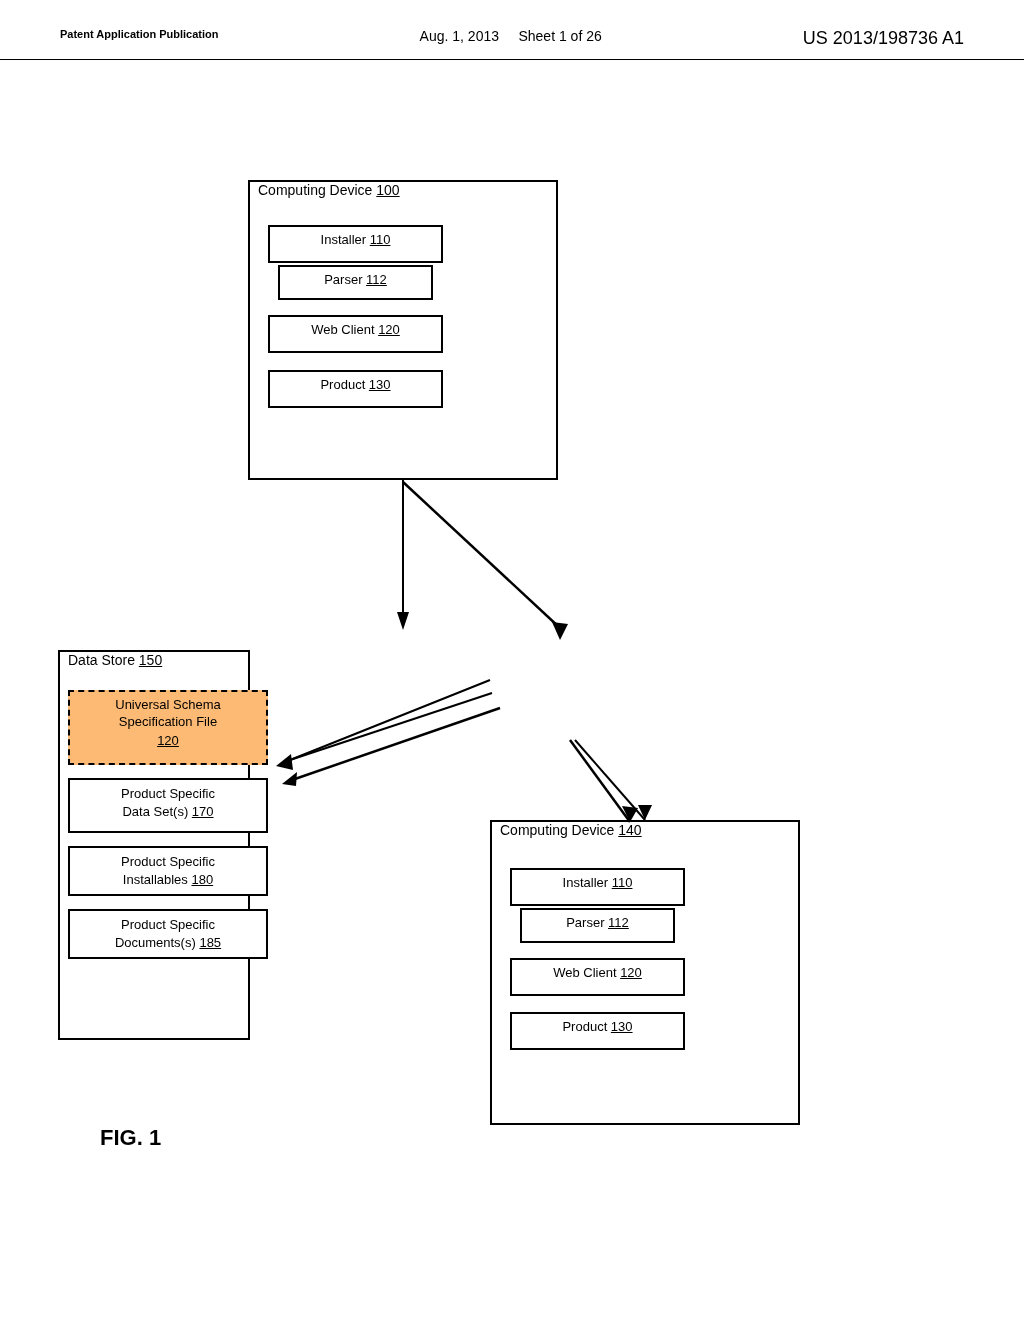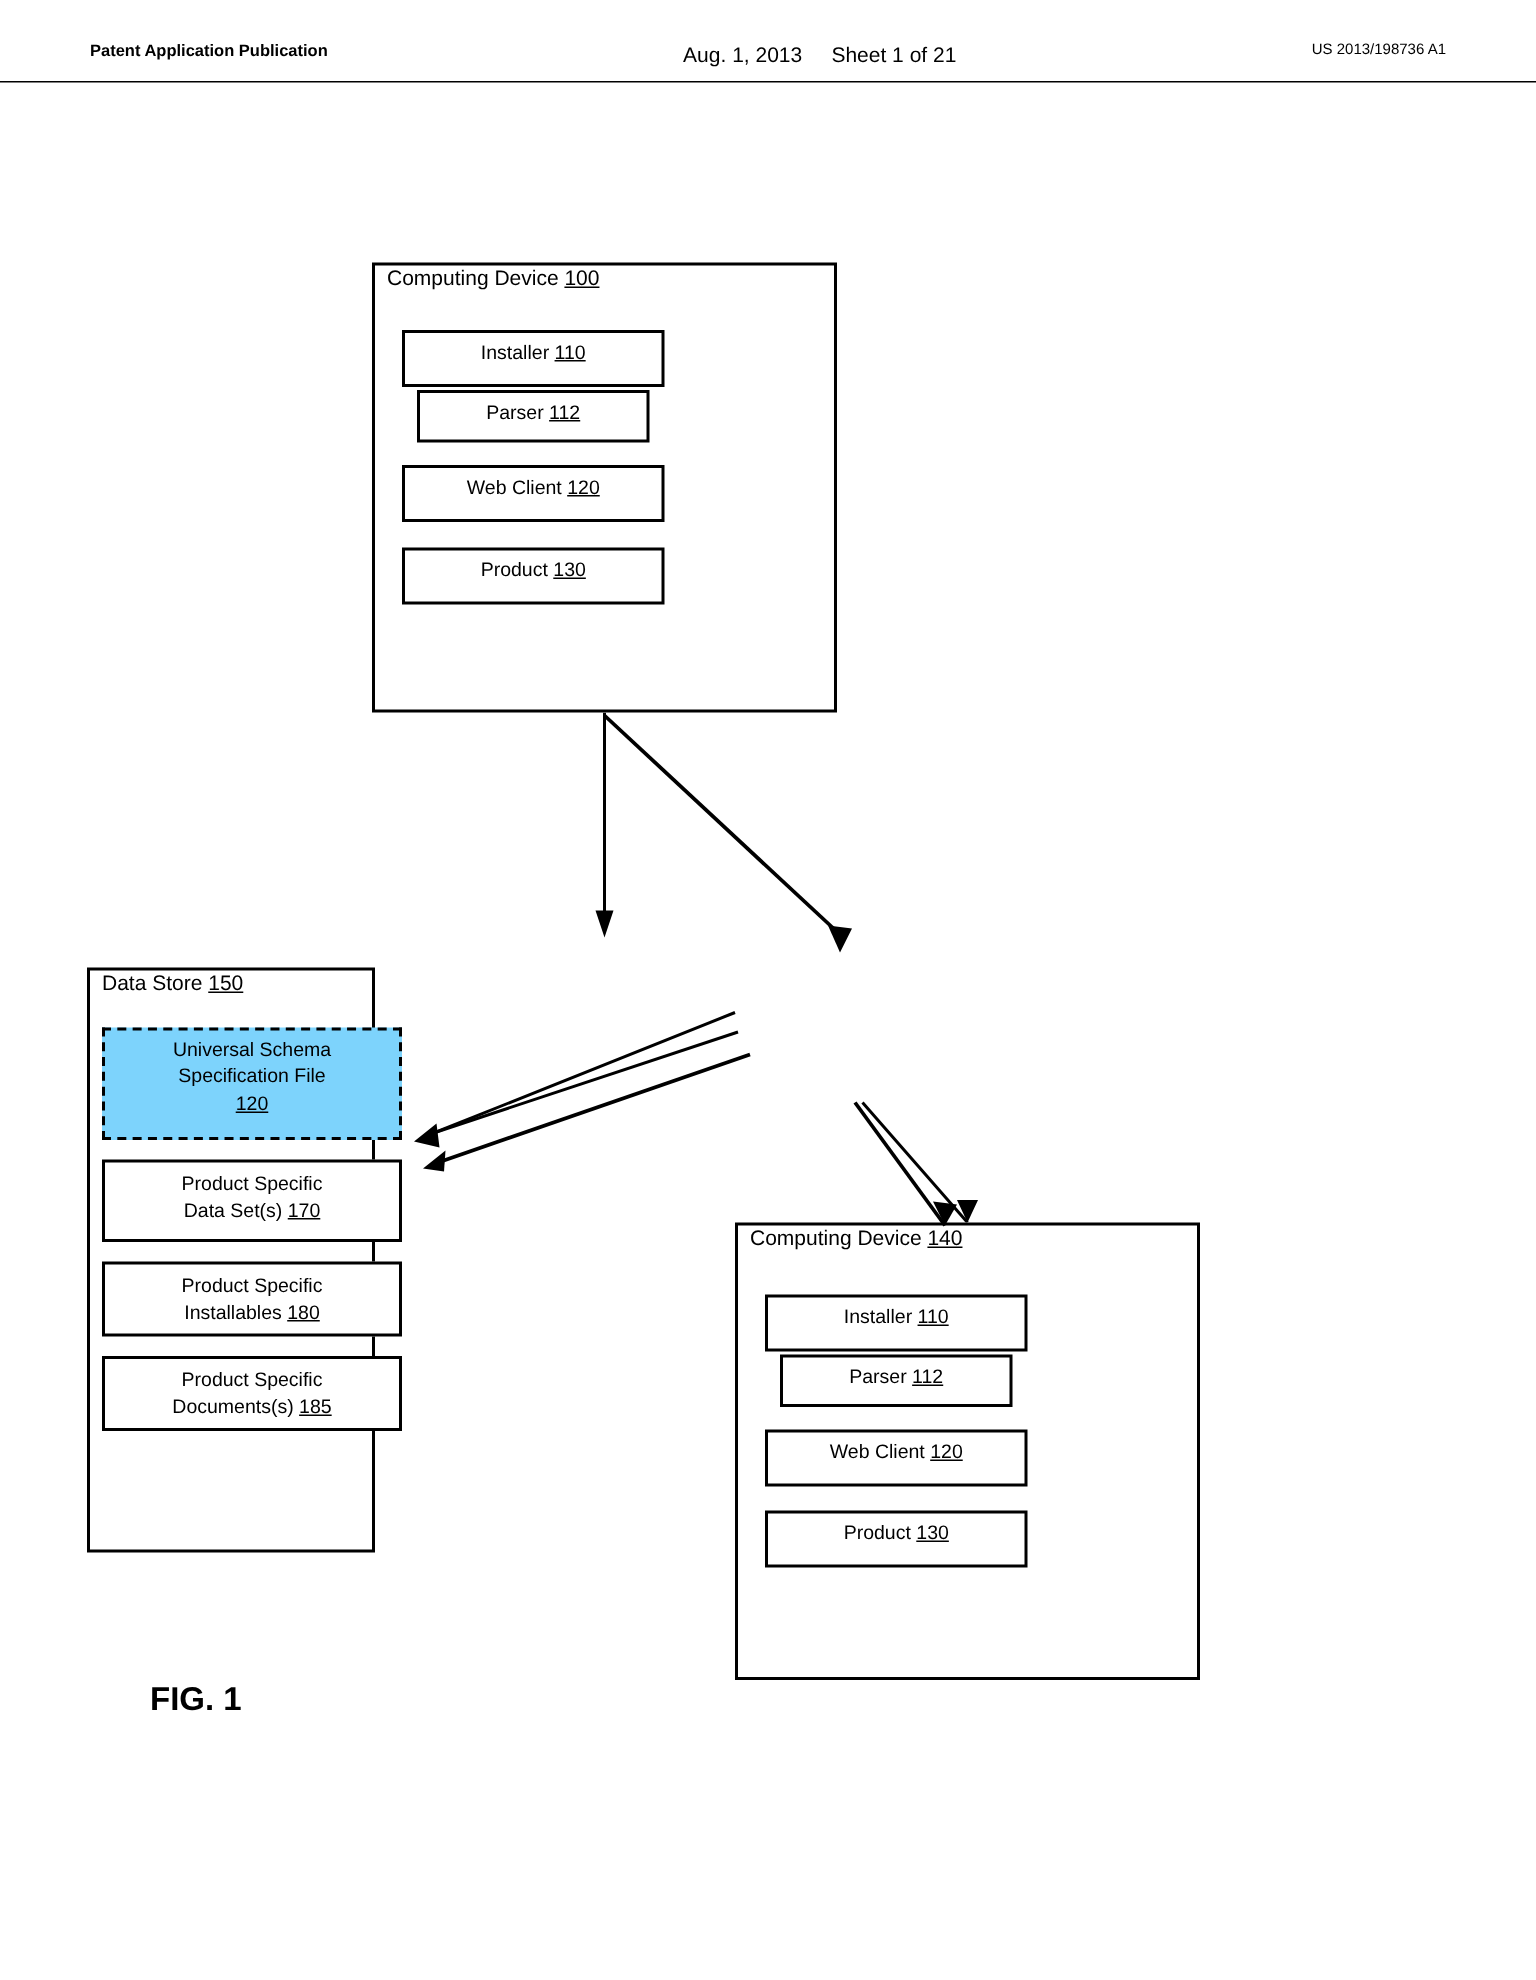--- a/index.html
+++ b/index.html
@@ -25,21 +25,21 @@
       font-size: 11px;
       font-weight: bold;
       font-family: Arial, sans-serif;
     }
     .header-center {
       font-size: 14px;
       font-family: Arial, sans-serif;
       text-align: center;
     }
     .header-right {
-      font-size: 10px;
+      font-size: 18px;
       font-family: Arial, sans-serif;
       text-align: right;
     }
 
     
     .diagram-area {
       position: relative;
       width: 100%;
       height: 1240px;
     }
@@ -113,21 +113,21 @@
     }
 
     
     .universal-schema-160 {
       position: absolute;
       left: 68px;
       top: 630px;
       width: 200px;
       height: 75px;
       border: 2px dashed #000;
-      background: #7dd3fc;
+      background: #fdba74;
       font-family: Arial, sans-serif;
       font-size: 13px;
     }
 
     
     .product-data-170 {
       left: 68px;
       top: 718px;
       width: 200px;
       height: 55px;
@@ -230,21 +230,21 @@
       padding: 6px 8px 2px 8px;
     }
   </style>
 </head>
 <body>
 
 <div class="page-header">
   <div class="header-left">Patent Application Publication</div>
   <div class="header-center">
     <span>Aug. 1, 2013</span>&nbsp;&nbsp;&nbsp;&nbsp;
-    <span>Sheet 1 of 21</span>
+    <span>Sheet 1 of 26</span>
   </div>
   <div class="header-right">US 2013/198736 A1</div>
 </div>
 
 <div class="diagram-area">
 
   <svg class="arrows-svg">
 
     <line x1="403" y1="420" x2="403" y2="555" stroke="#000" stroke-width="2"></line>
     <polygon points="403,570 397,552 409,552" fill="#000"></polygon>

